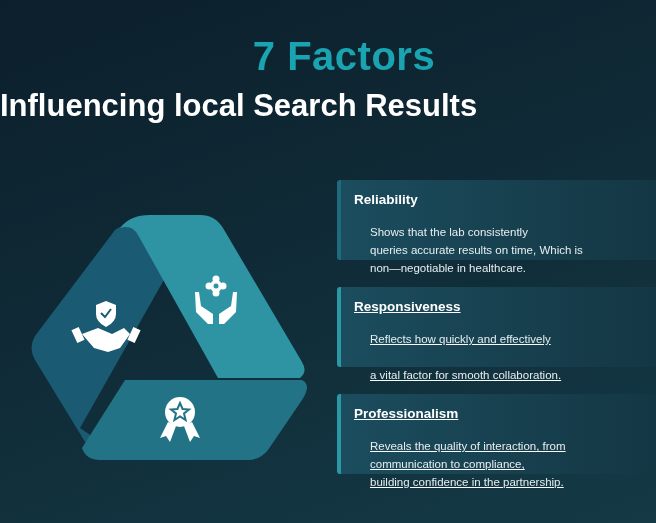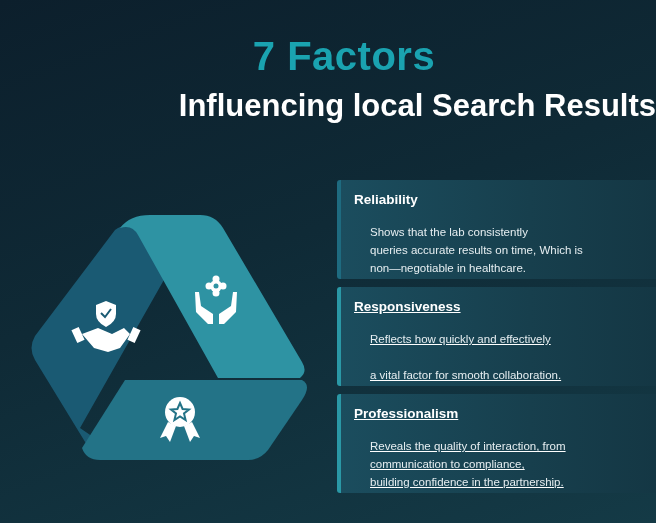--- a/index.html
+++ b/index.html
@@ -1,24 +1,24 @@
 <!DOCTYPE html>
 <html><head>
 <meta charset="utf-8">
 <style>
   html,body{margin:0;padding:0;}
   body{width:656px;height:523px;overflow:hidden;
     background:linear-gradient(160deg,#0c1f2c 0%,#0f2a36 45%,#143a46 100%);
     font-family:"Liberation Sans",sans-serif;position:relative;color:#fff;}
   .title1{position:absolute;top:34px;left:16px;width:656px;text-align:center;
     font-size:40px;font-weight:bold;color:#1aa3b0;letter-spacing:0.5px;}
-  .title2{position:absolute;top:88px;left:0;width:656px;text-align:right;
+  .title2{position:absolute;top:88px;left:0;width:656px;text-align:left;
     font-size:31px;font-weight:bold;color:#fff;}
   .diagram{position:absolute;left:20px;top:210px;width:300px;height:260px;}
-  .card{position:absolute;left:337px;width:320px;height:99px;
+  .card{position:absolute;left:337px;width:320px;height:80px;
     background:linear-gradient(90deg,#1b4d5e 0%,#173f4d 60%,#143744 100%);
     border-left:4px solid #1e6b80;border-radius:3px 0 0 3px;box-sizing:border-box;padding:12px 12px 0 13px;}
   .card.c2,.card.c3{border-left-color:#2a98a6;text-decoration:underline;}
   .card h3{margin:0 0 6px 0;font-size:13.5px;font-weight:bold;color:#fff;}
   .card p{margin:16px;font-size:11.5px;line-height:18px;color:#e6eef1;}
 </style>
 </head>
 <body>
 
 <div class="title1">7 Factors</div>

